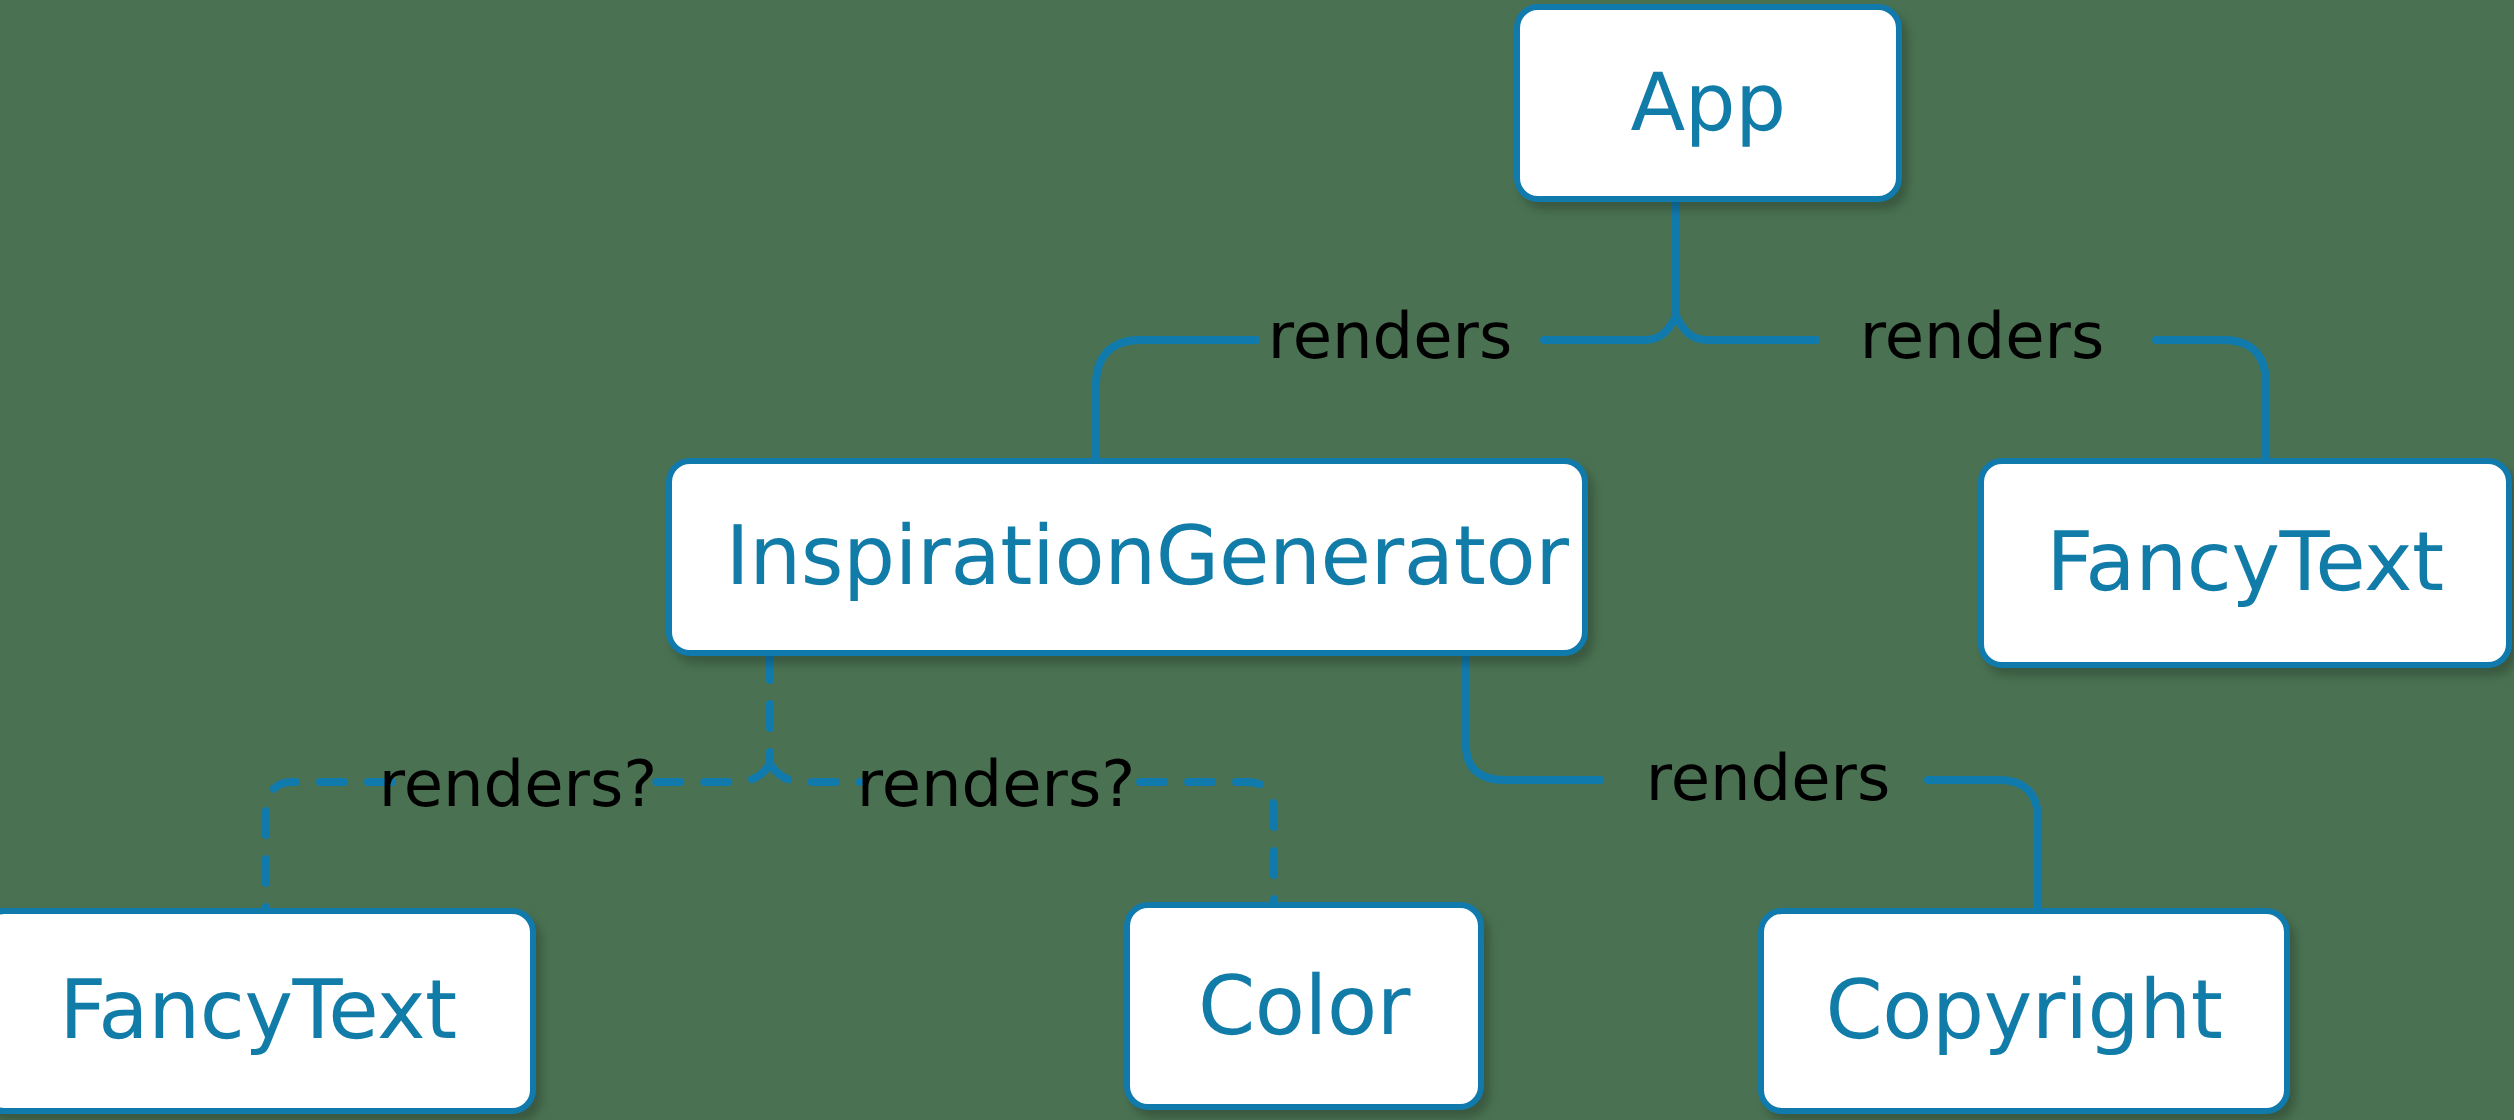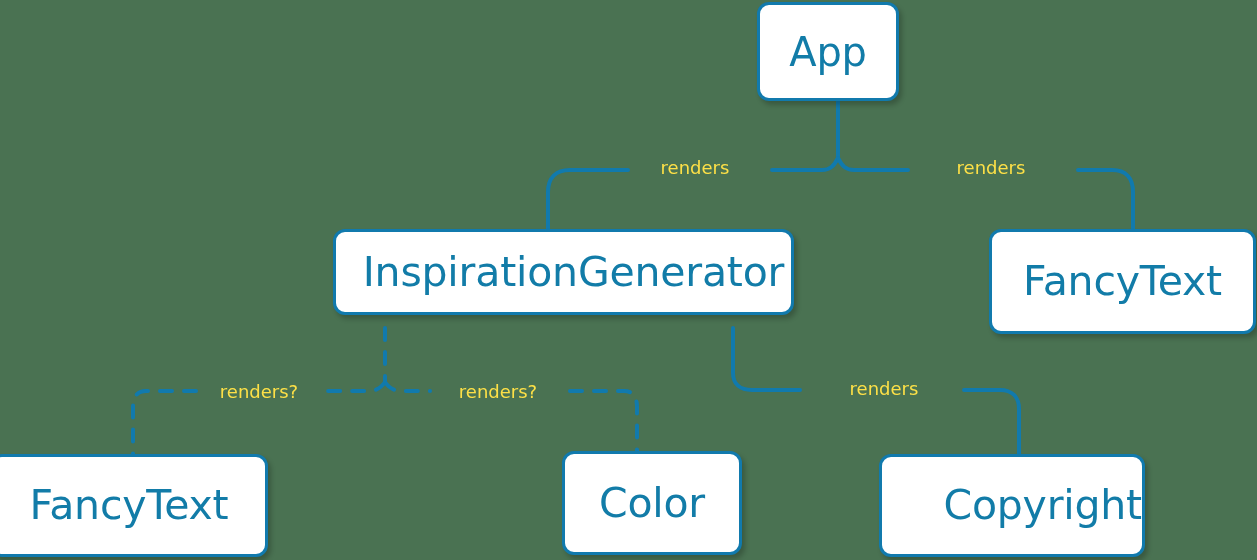--- a/index.html
+++ b/index.html
@@ -42,33 +42,33 @@
   }
   .node .node-label {
     color: #127ca8;
     font-size: 38px;
     line-height: 1;
     letter-spacing: -0.2px;
     white-space: nowrap;
   }
   .edge-label {
     position: absolute;
-    color: #fde047;
-    font-size: 18px;
+    color: #000000;
+    font-size: 32px;
     line-height: 1;
     white-space: nowrap;
     transform: translate(-50%, -50%);
   }
   
-  #node-app            { left: 757px;  top: 2px;   width: 142px; height: 99px; }
-  #node-inspiration    { left: 333px;  top: 229px; width: 461px; height: 86px; padding-left: 20px; }
+  #node-app            { left: 757px;  top: 2px;   width: 194px; height: 99px; }
+  #node-inspiration    { left: 333px;  top: 229px; width: 461px; height: 99px; padding-left: 20px; }
   #node-fancytext-right{ left: 989px;  top: 229px; width: 267px; height: 105px; }
   #node-fancytext-left { left: -10px;  top: 454px; width: 278px; height: 103px; }
   #node-color          { left: 538px;  top: 451px; width: 180px; height: 104px; margin-left: 24px; }
-  #node-copyright      { left: 879px;  top: 454px; width: 266px; height: 103px; justify-content: flex-end; }
+  #node-copyright      { left: 879px;  top: 454px; width: 266px; height: 103px; }
 
   #node-app .node-label             { font-size: 40px; }
   #node-inspiration .node-label     { font-size: 41px; }
   #node-fancytext-right .node-label { font-size: 41px; }
   #node-fancytext-left .node-label  { font-size: 41px; }
   #node-color .node-label           { font-size: 41px; }
   #node-copyright .node-label       { font-size: 41px; }
 
   
   #lbl-app-inspiration { left: 695px; top: 168px; }

